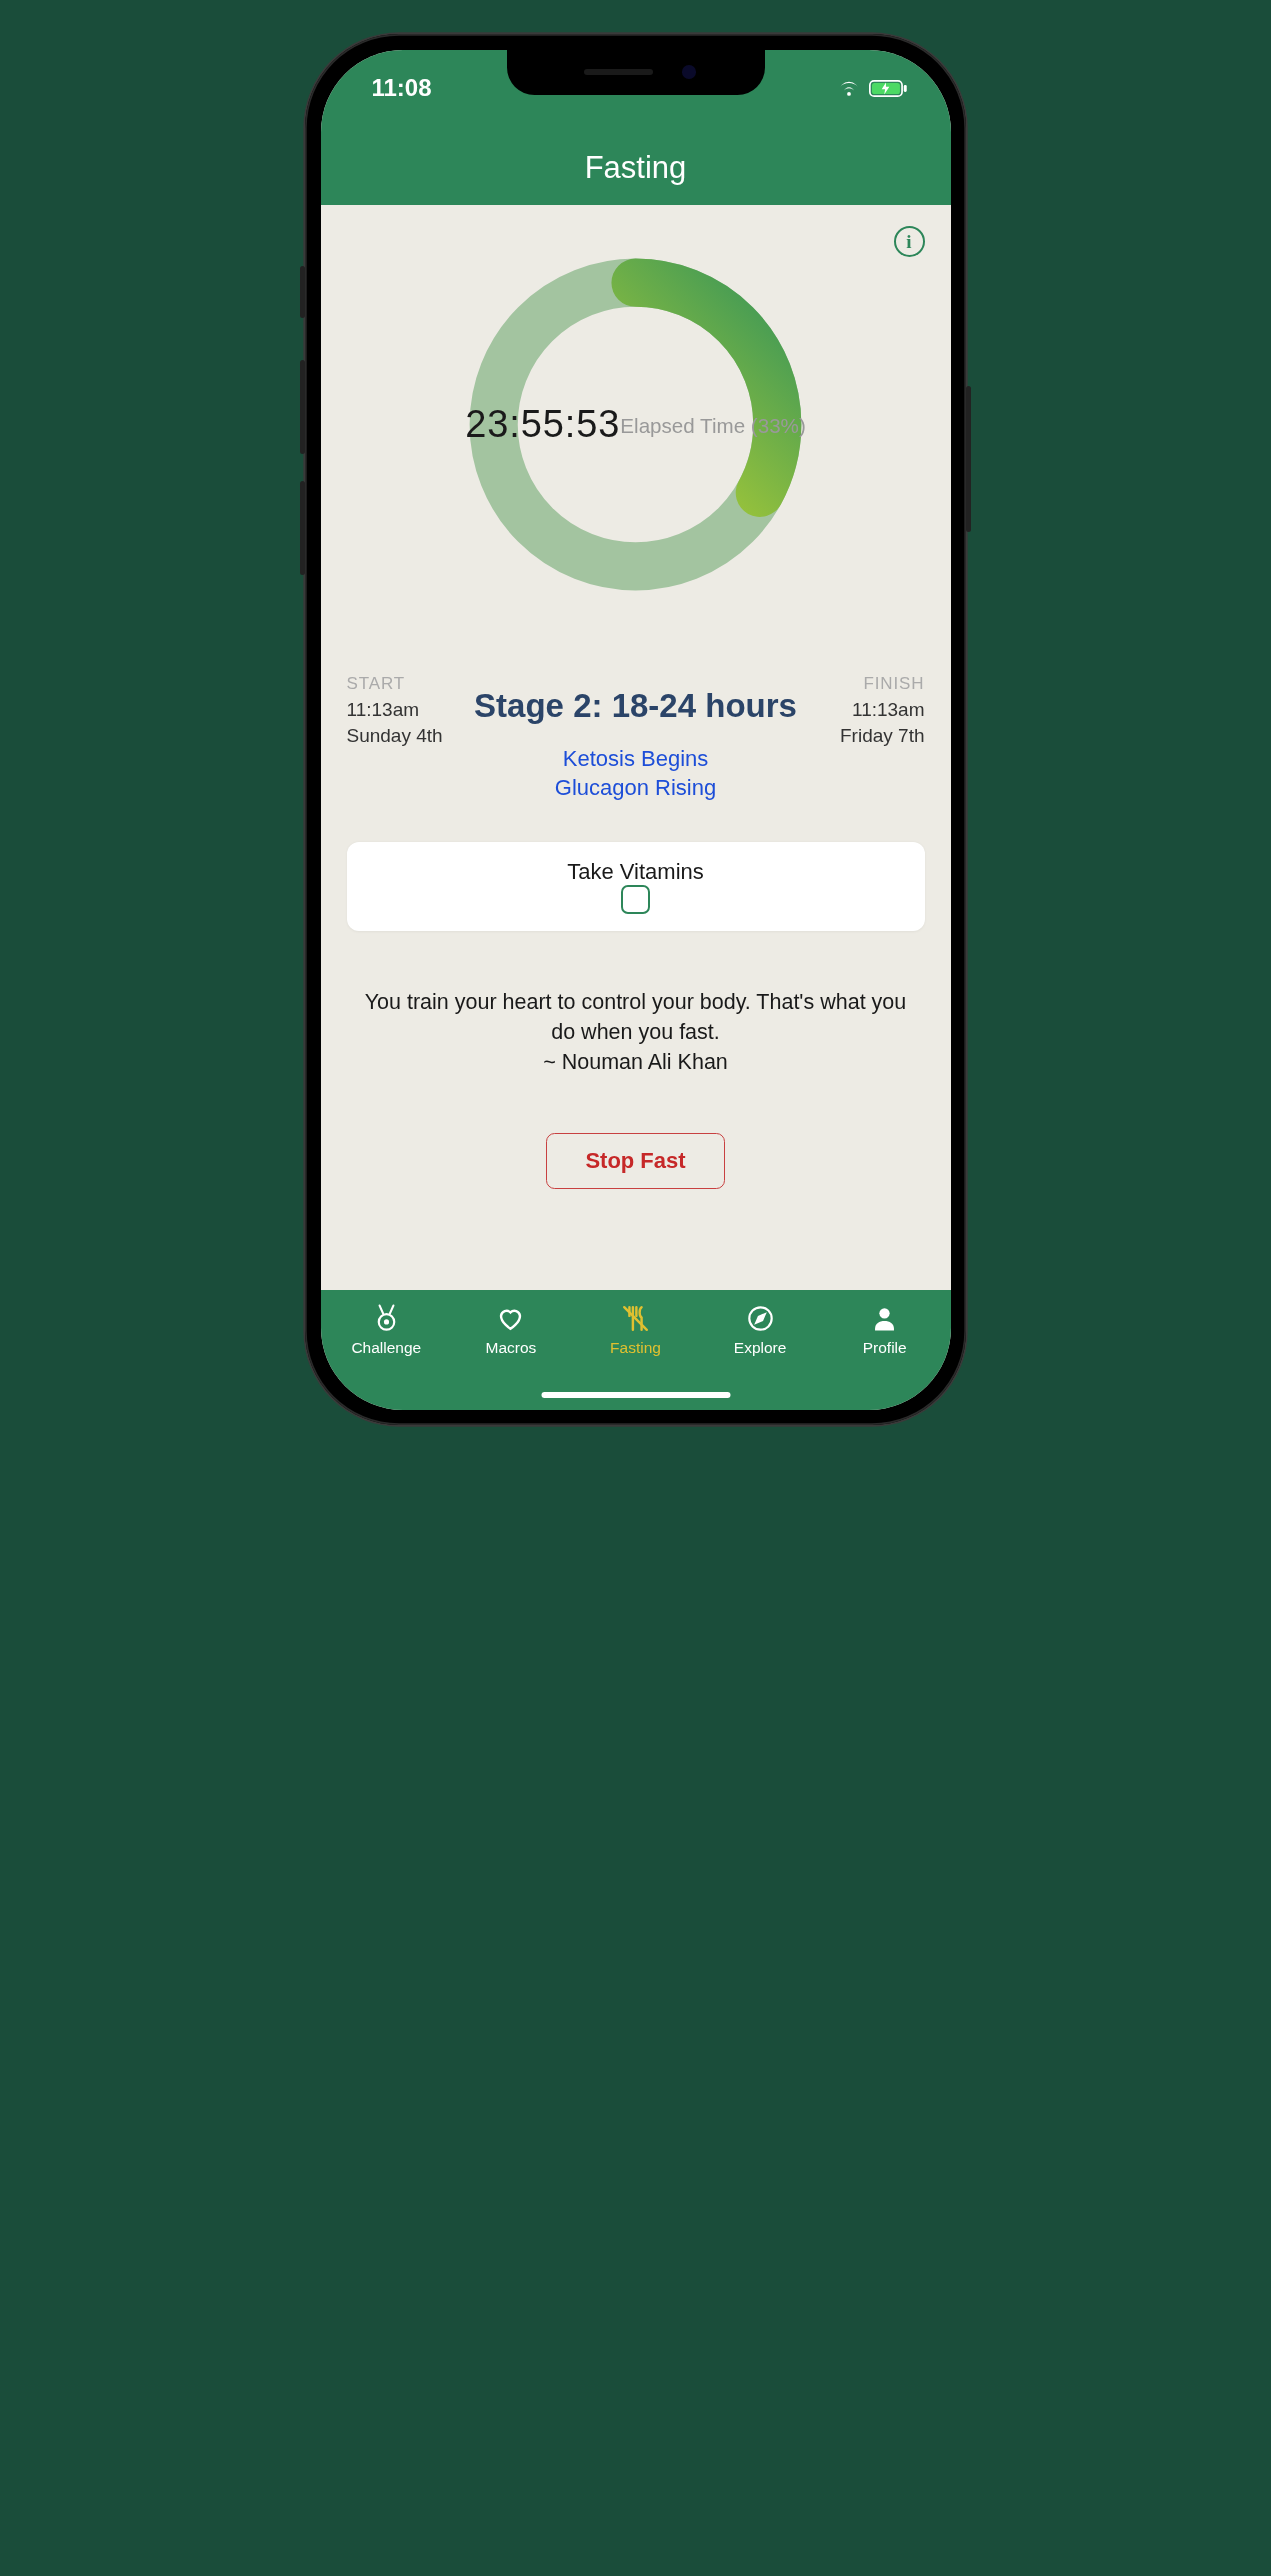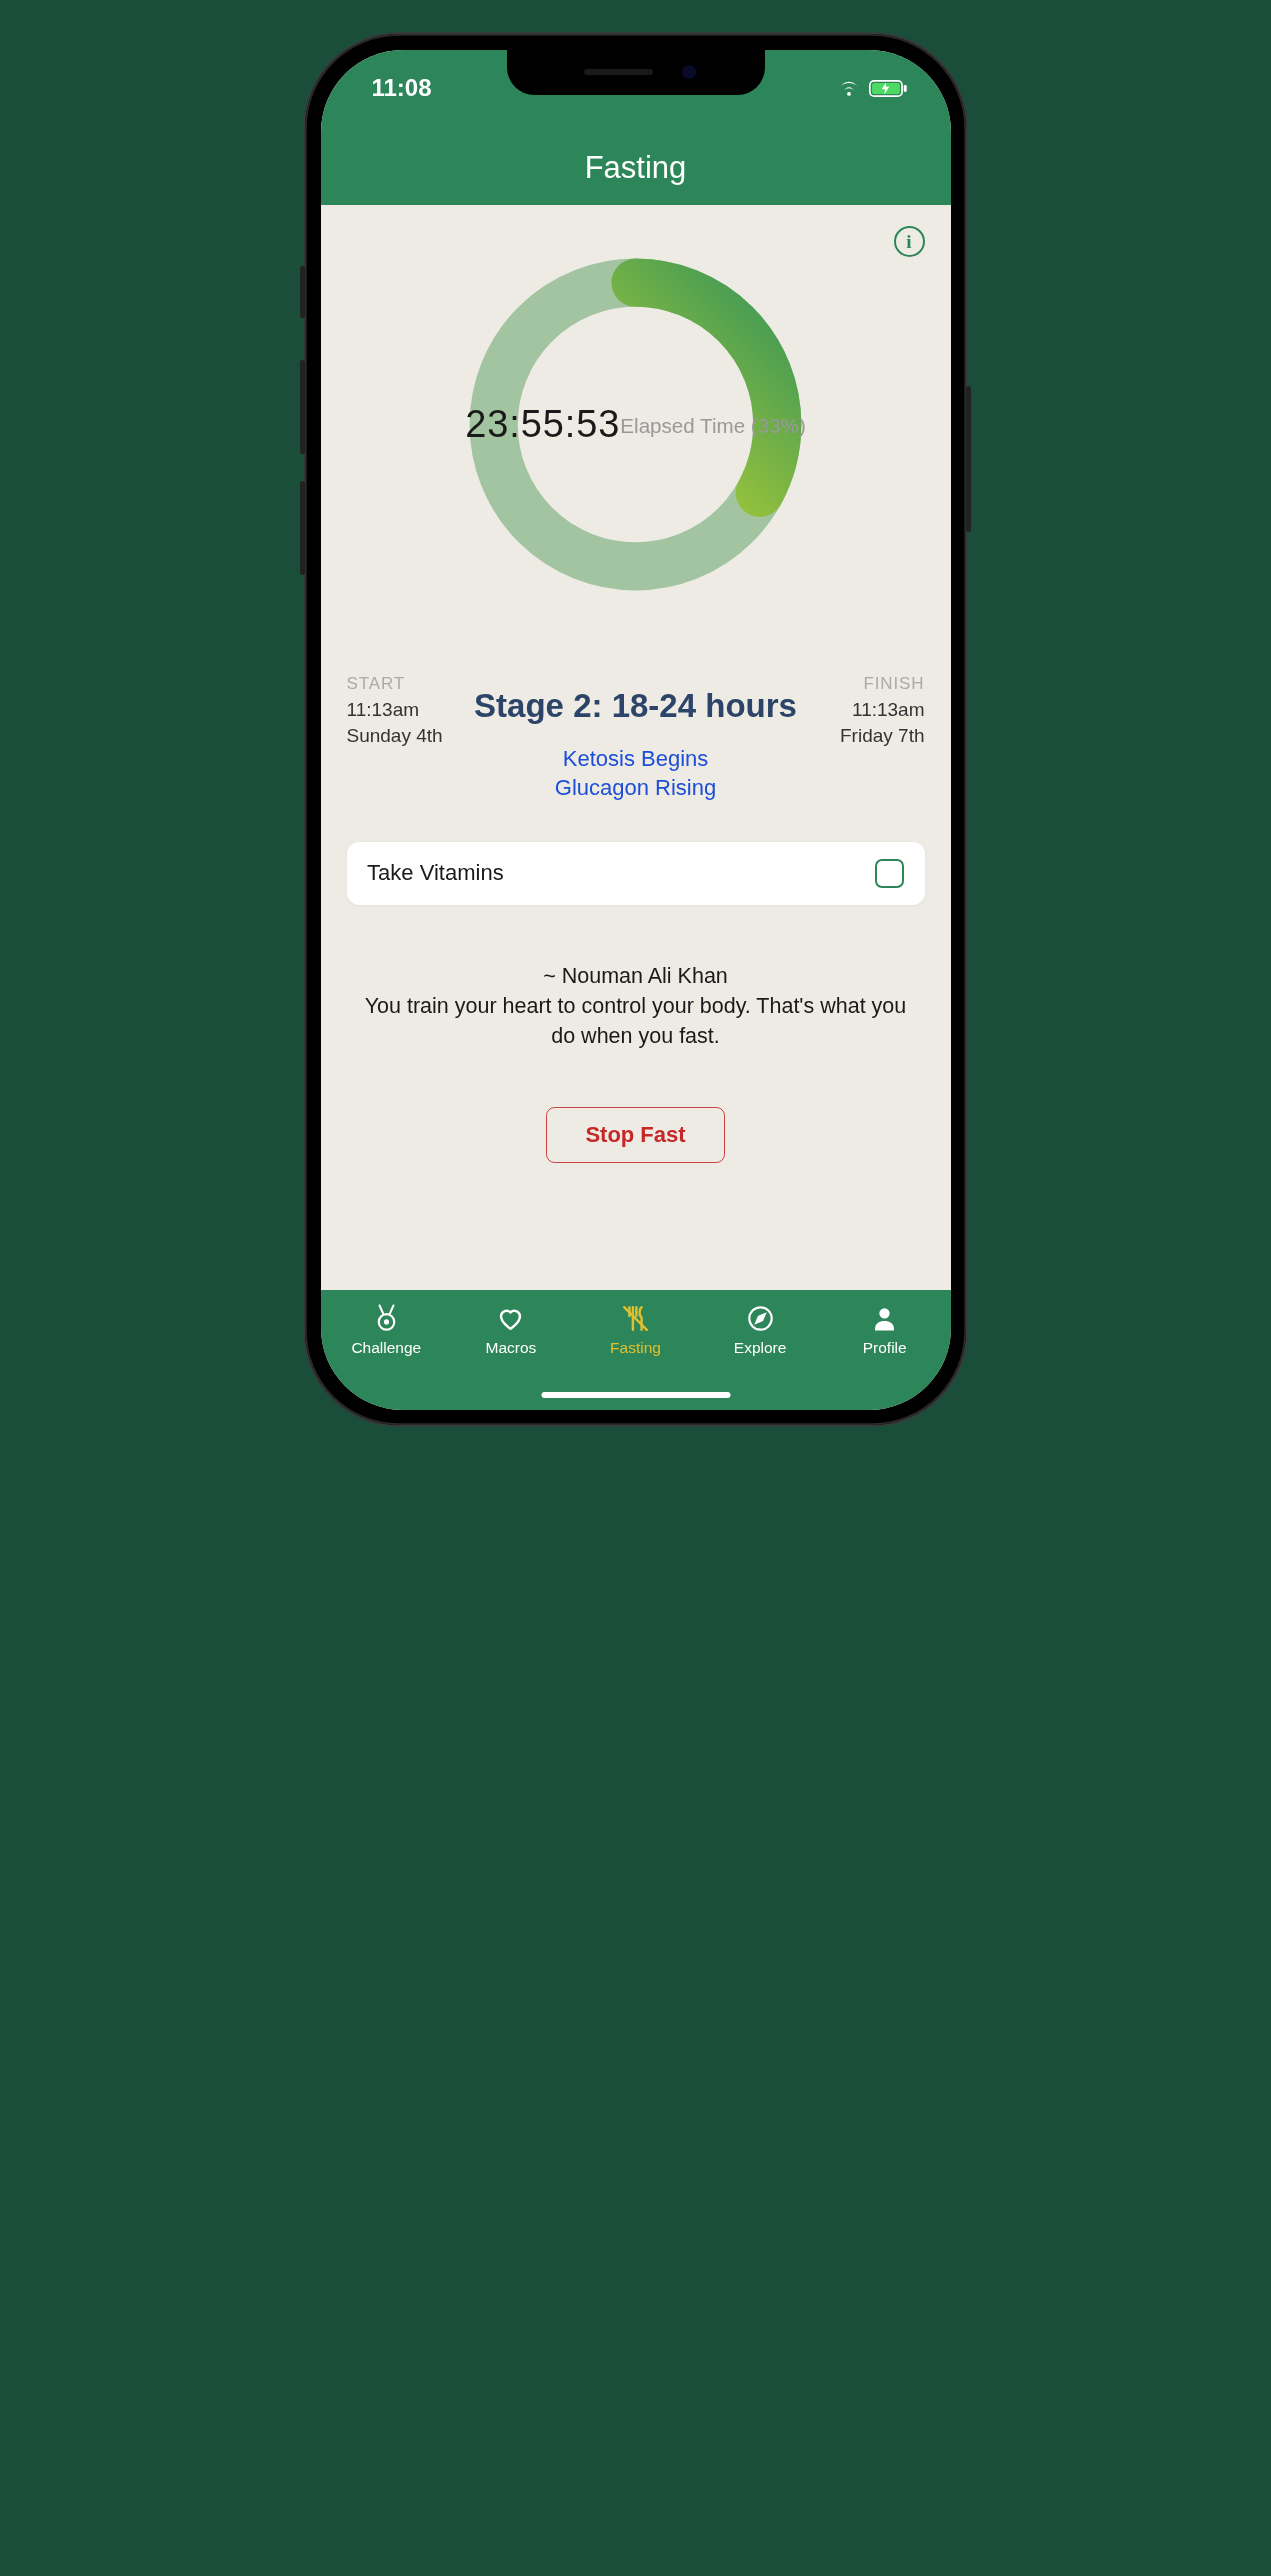--- a/index.html
+++ b/index.html
@@ -156,20 +156,21 @@
   .task-row {
     margin-top: 39px;
     width: 100%;
     background: #fff;
     border-radius: 12px;
     padding: 17px 20.6px;
     display: flex;
     justify-content: space-between;
     align-items: center;
     box-shadow: 0 0.9px 2.6px rgba(0,0,0,0.05);
+    flex-direction: column;
   }
   .task-label { font-size: 22px; color: #1a1a1a; }
   .task-check {
     width: 29px;
     height: 29px;
     border: 2.1px solid #2d8659;
     border-radius: 6.9px;
     cursor: pointer;
   }
   .quote {
@@ -306,22 +307,22 @@
         <div>Ketosis Begins</div>
         <div>Glucagon Rising</div>
       </div>
 
       <div class="task-row">
         <div class="task-label">Take Vitamins</div>
         <div class="task-check"></div>
       </div>
 
       <div class="quote">
+        <div>You train your heart to control your body. That's what you do when you fast.</div>
         <div>~ Nouman Ali Khan</div>
-        <div>You train your heart to control your body. That's what you do when you fast.</div>
       </div>
 
       <button class="stop-btn">Stop Fast</button>
     </div>
 
     <div class="tab-bar">
       <div class="tab">
         <div class="ico">
           <svg width="31" height="31" viewBox="0 0 36 36" fill="none" stroke="#fff" stroke-width="2.5">
             <path d="M10 3l4 9M26 3l-4 9" stroke-linecap="round"></path>

